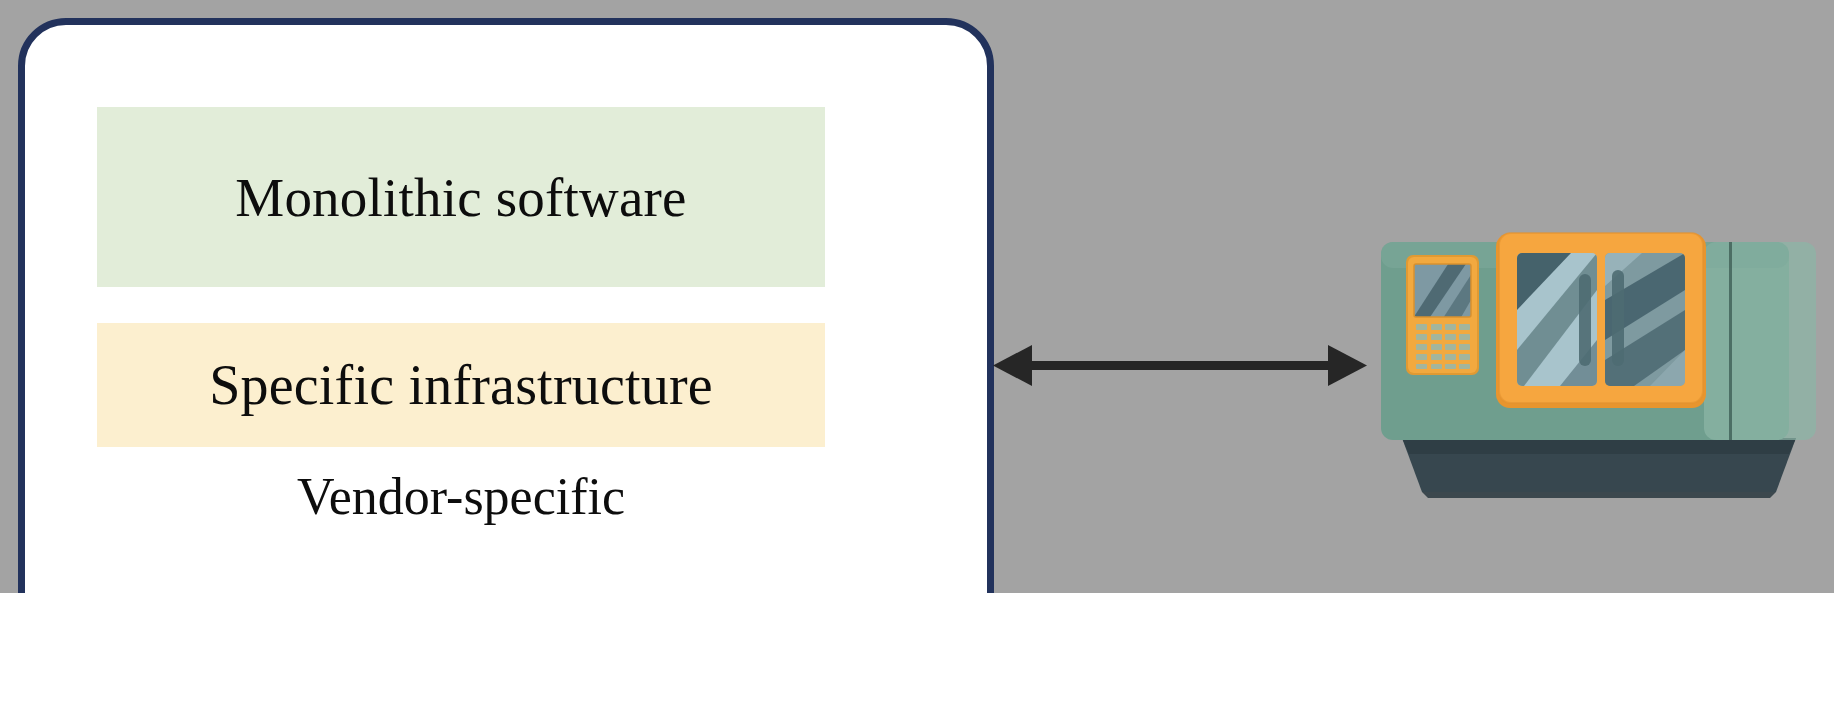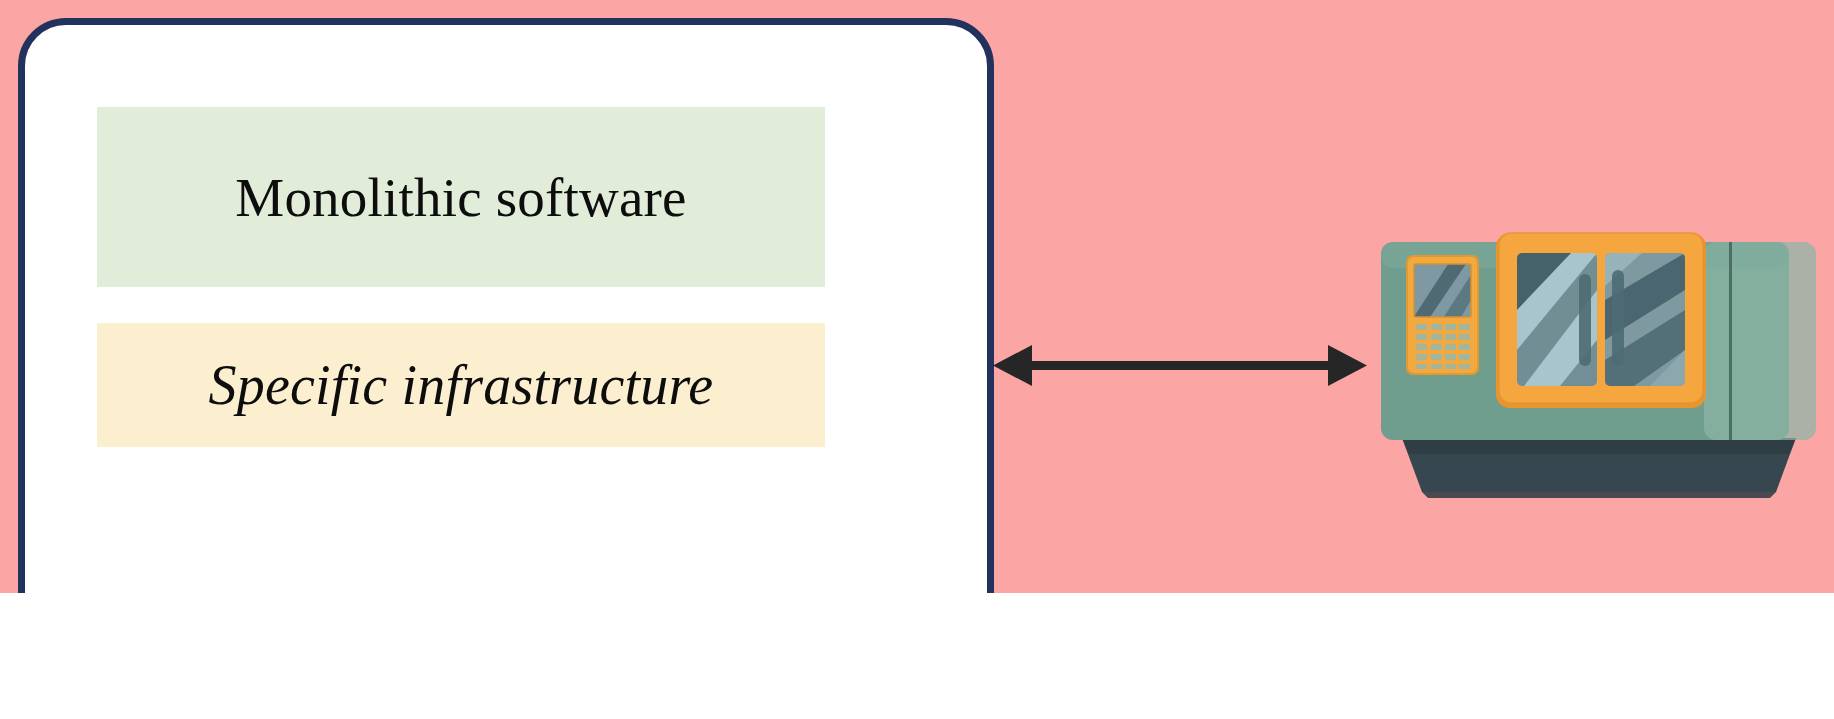--- a/index.html
+++ b/index.html
@@ -7,21 +7,21 @@
     padding: 0;
     background: #ffffff;
   }
   body {
     font-family: "Liberation Serif", "DejaVu Serif", serif;
   }
   #canvas {
     position: relative;
     width: 1834px;
     height: 593px;
-    background: #fca5a5;
+    background: #a3a3a3;
     overflow: hidden;
   }
 
   
   .control-box {
     position: absolute;
     left: 18px;
     top: 18px;
     width: 976px;
     height: 680px;
@@ -53,21 +53,20 @@
   }
   .band-label {
     font-size: 55px;
     line-height: 1;
     color: #0d0d0d;
     white-space: nowrap;
     letter-spacing: 0.2px;
   }
   .band-yellow .band-label {
     font-size: 56px;
-    font-style: italic;
   }
 
   
   .box-caption {
     position: absolute;
     left: 72px;
     top: 438px;
     width: 728px;
     text-align: center;
     color: #0d0d0d;
@@ -103,20 +102,21 @@
 
     <div class="band band-green">
       <span class="band-label">Monolithic software</span>
     </div>
 
     <div class="band band-yellow">
       <span class="band-label">Specific infrastructure</span>
     </div>
 
     <div class="box-caption">
+      <span class="caption-line">Vendor-specific</span>
     </div>
 
   </div>
 
   <div class="arrow">
     <svg width="374" height="54" viewBox="0 0 374 54" xmlns="http://www.w3.org/2000/svg">
 
       <rect x="36" y="23" width="302" height="9" fill="#262626"></rect>
 
       <polygon points="0,27.5 39,7 39,48" fill="#262626"></polygon>

